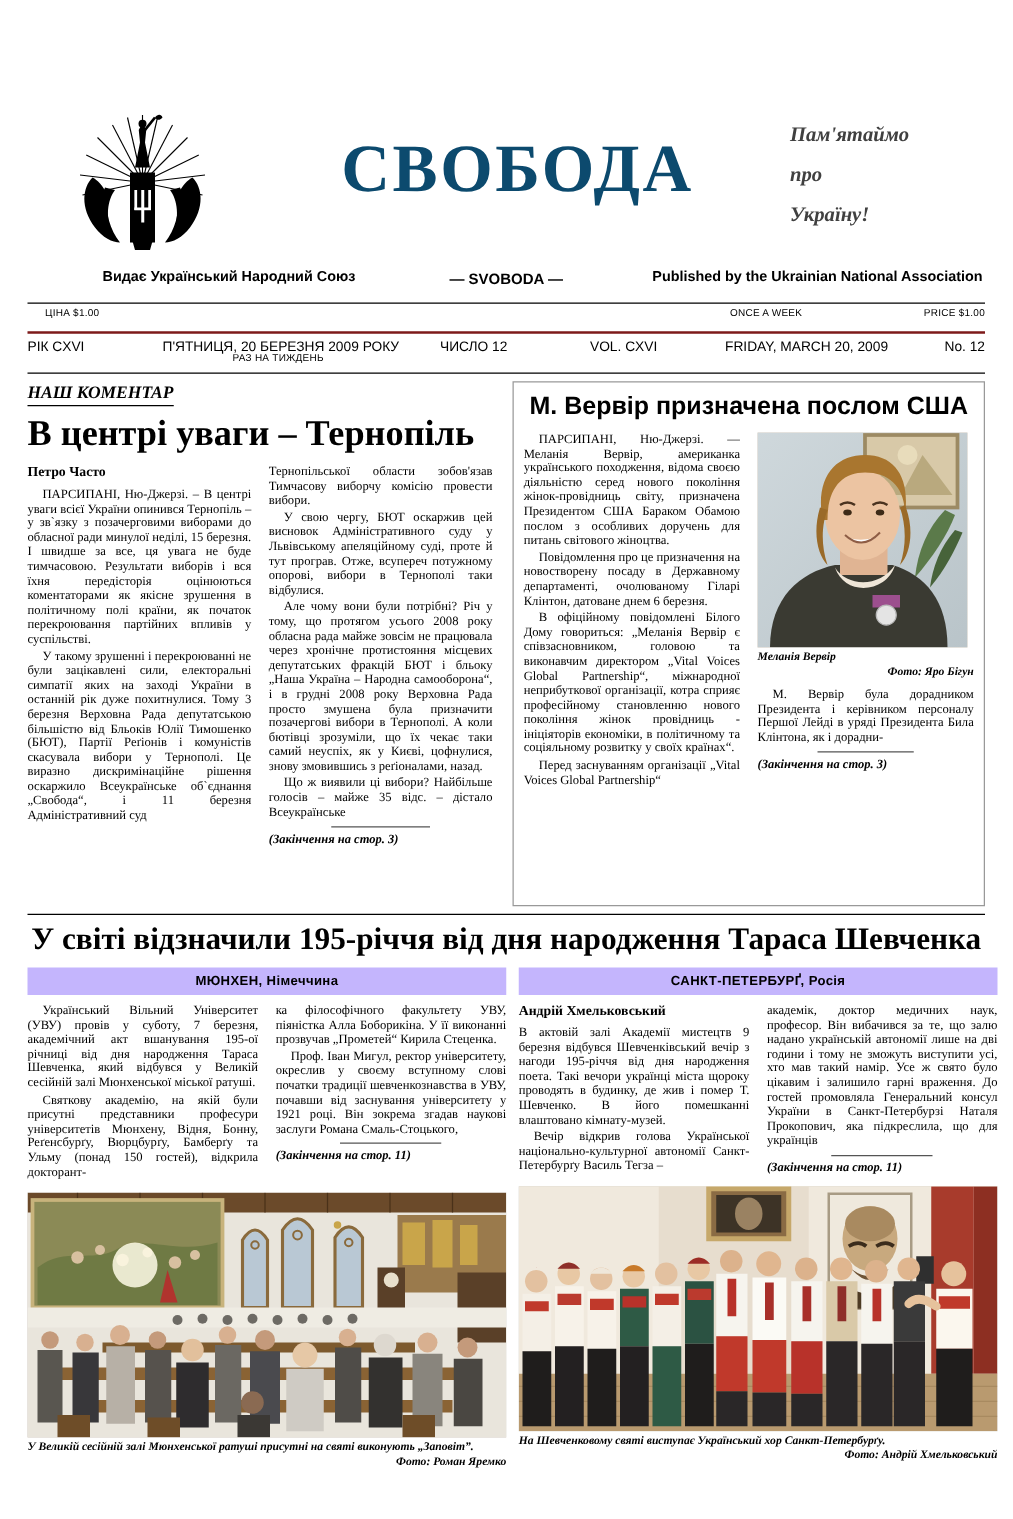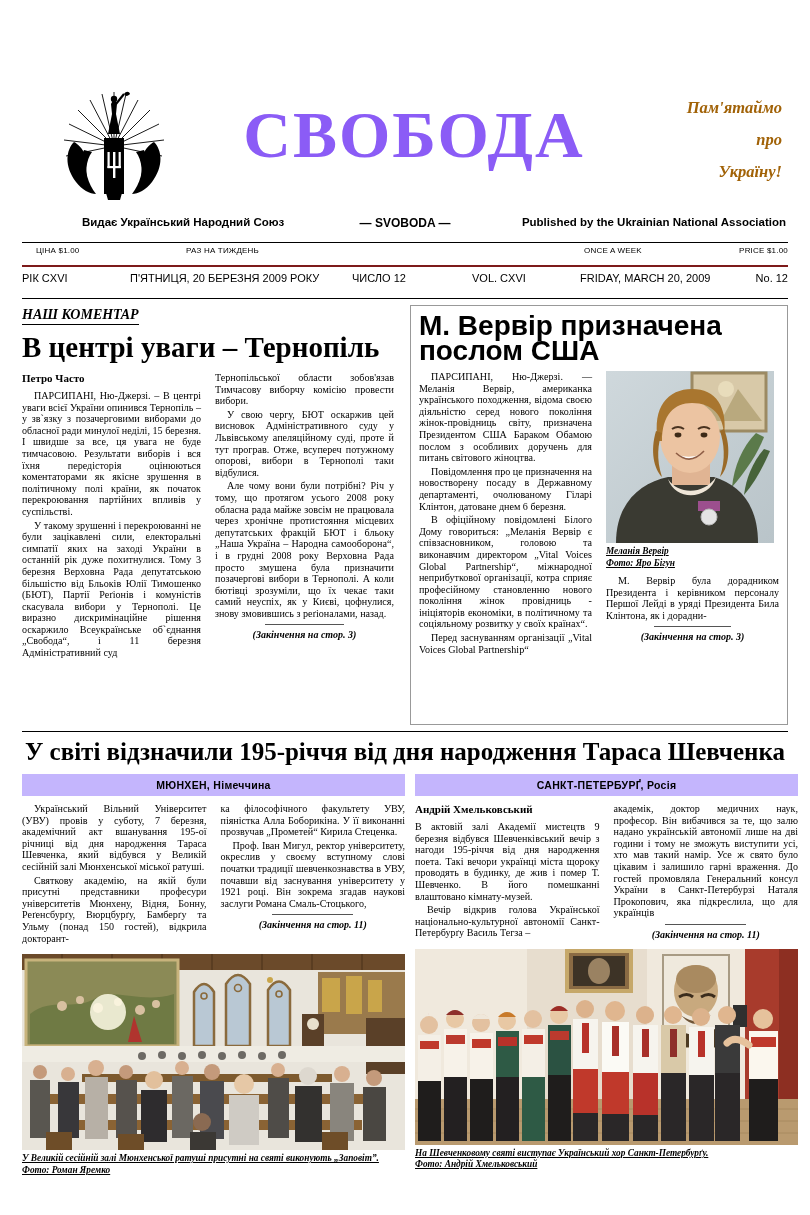--- a/index.html
+++ b/index.html
@@ -35,37 +35,37 @@
     width: 108px;
     height: 112px;
   }
   .paper-title {
     position: absolute;
     left: 18px; right: 0;
     top: -4px;
     text-align: center;
     font-family: "Liberation Serif", "DejaVu Serif", serif;
     font-weight: bold;
-    font-size: 66px;
+    font-size: 54px;
     letter-spacing: 2px;
     line-height: 110px;
-    color: #8b5cf6;
+    color: #0c4a6e;
   }
   .slogan {
     position: absolute;
     right: 6px;
     top: 8px;
     width: 150px;
-    text-align: right;
+    text-align: left;
     font-family: "Liberation Serif", "DejaVu Serif", serif;
     font-style: italic;
     font-weight: bold;
     font-size: 16.5px;
     line-height: 32px;
-    color: #a16207;
+    color: #404040;
   }
 
   
   .sub-bar {
     position: relative;
     height: 22px;
     font-family: "Liberation Sans", "DejaVu Sans", sans-serif;
     font-weight: bold;
     font-size: 11.5px;
     margin-top: 4px;
@@ -80,21 +80,21 @@
   .info-row {
     position: relative;
     height: 17px;
     font-family: "Liberation Sans", "DejaVu Sans", sans-serif;
     font-size: 8px;
     letter-spacing: .2px;
     padding-top: 3px;
   }
   .info-row span { position: absolute; top: 3px; white-space: nowrap; padding-left: 14px; }
   .ir-a { left: 0; }
-  .ir-b { left: 150px; }
+  .ir-b { left: 150px; margin-top: 36px; }
   .ir-c { left: 548px; text-align: right; }
   .ir-d { right: 0; }
 
   .vol-row {
     position: relative;
     height: 22px;
     font-family: Liberation Sans, sans-serif;
     font-size: 11px;
     padding-top: 5px;
   }
@@ -134,23 +134,23 @@
   .headline-serif {
     font-family: "Liberation Serif", "DejaVu Serif", serif;
     font-weight: bold;
     font-size: 29px;
     line-height: 33px;
     margin: 2px 0 8px 0;
   }
   .headline-sans {
     font-family: "Liberation Sans", "DejaVu Sans", sans-serif;
     font-weight: bold;
-    font-size: 28px;
+    font-size: 20px;
     line-height: 25px;
-    text-align: left;
+    text-align: center;
     margin: 0 0 8px 0;
   }
   .byline {
     font-family: "Liberation Serif", "DejaVu Serif", serif;
     font-weight: bold;
     font-size: 11px;
     margin-bottom: 6px;
   }
   .cols2 {
     display: flex;
@@ -165,44 +165,42 @@
     text-indent: 12px;
     margin: 0 0 2px 0;
     hyphens: auto;
   }
   .body-text.noind { text-indent: 0; }
   .contin {
     font-family: "Liberation Serif", "DejaVu Serif", serif;
     font-weight: bold;
     font-style: italic;
     font-size: 10px;
-    text-align: center;
     margin-top: 5px;
     padding-top: 5px;
     position: relative;
   }
   .contin::before {
     content: "";
     position: absolute;
     top: 0; left: 28%; right: 28%;
     border-top: 1px solid #555;
   }
 
   
   .photo { position: relative; overflow: hidden; background: #cfcabf; }
   .photo-cap {
     font-family: "Liberation Serif", "DejaVu Serif", serif;
     font-style: italic;
     font-weight: bold;
     font-size: 9.3px;
     line-height: 11.5px;
     margin-top: 3px;
-    text-decoration: underline;
-  }
-  .cap-credit { text-align: left; display: block; }
+  }
+  .cap-credit { text-align: right; display: block; }
   .verveer-photo { width: 168px; height: 172px; }
 
   
   .sep-rule { border-top: 1.5px solid #000; margin: 6px 0 0 0; }
   .big-headline {
     font-family: "Liberation Serif", "DejaVu Serif", serif;
     font-weight: bold;
     font-size: 25px;
     line-height: 30px;
     text-align: center;
@@ -319,20 +317,21 @@
       <div class="cols2">
         <div class="col">
           <div class="byline">Петро Часто</div>
           <p class="body-text">ПАРСИПАНІ, Ню-Джерзі. – В центрі уваги всієї України опинився Тернопіль – у зв`язку з позачерговими виборами до обласної ради минулої неділі, 15 березня. І швидше за все, ця увага не буде тимчасовою. Результати виборів і вся їхня передісторія оцінюються коментаторами як якісне зрушення в політичному полі країни, як початок перекроювання партійних впливів у суспільстві.</p>
           <p class="body-text">У такому зрушенні і перекроюванні не були зацікавлені сили, електоральні симпатії яких на заході України в останній рік дуже похитнулися. Тому 3 березня Верховна Рада депутатською більшістю від Бльоків Юлії Тимошенко (БЮТ), Партії Реґіонів і комуністів скасувала вибори у Тернополі. Це виразно дискримінаційне рішення оскаржило Всеукраїнське об`єднання „Свобода“, і 11 березня Адміністративний суд</p>
         </div>
         <div class="col">
           <p class="body-text noind">Тернопільської области зобов'язав Тимчасову виборчу комісію провести вибори.</p>
           <p class="body-text">У свою чергу, БЮТ оскаржив цей висновок Адміністративного суду у Львівському апеляційному суді, проте й тут програв. Отже, всупереч потужному опорові, вибори в Тернополі таки відбулися.</p>
           <p class="body-text">Але чому вони були потрібні? Річ у тому, що протягом усього 2008 року обласна рада майже зовсім не працювала через хронічне протистояння місцевих депутатських фракцій БЮТ і бльоку „Наша Україна – Народна самооборона“, і в грудні 2008 року Верховна Рада просто змушена була призначити позачергові вибори в Тернополі. А коли бютівці зрозуміли, що їх чекає таки самий неуспіх, як у Києві, цофнулися, знову змовившись з реґіоналами, назад.</p>
+          <p class="body-text">Що ж виявили ці вибори? Найбільше голосів – майже 35 відс. – дістало Всеукраїнське</p>
           <div class="contin">(Закінчення на стор. 3)</div>
         </div>
       </div>
     </div>
 
     <div class="half-right">
       <div class="headline-sans">
         <div>М. Вервір призначена послом США</div>
       </div>
 

